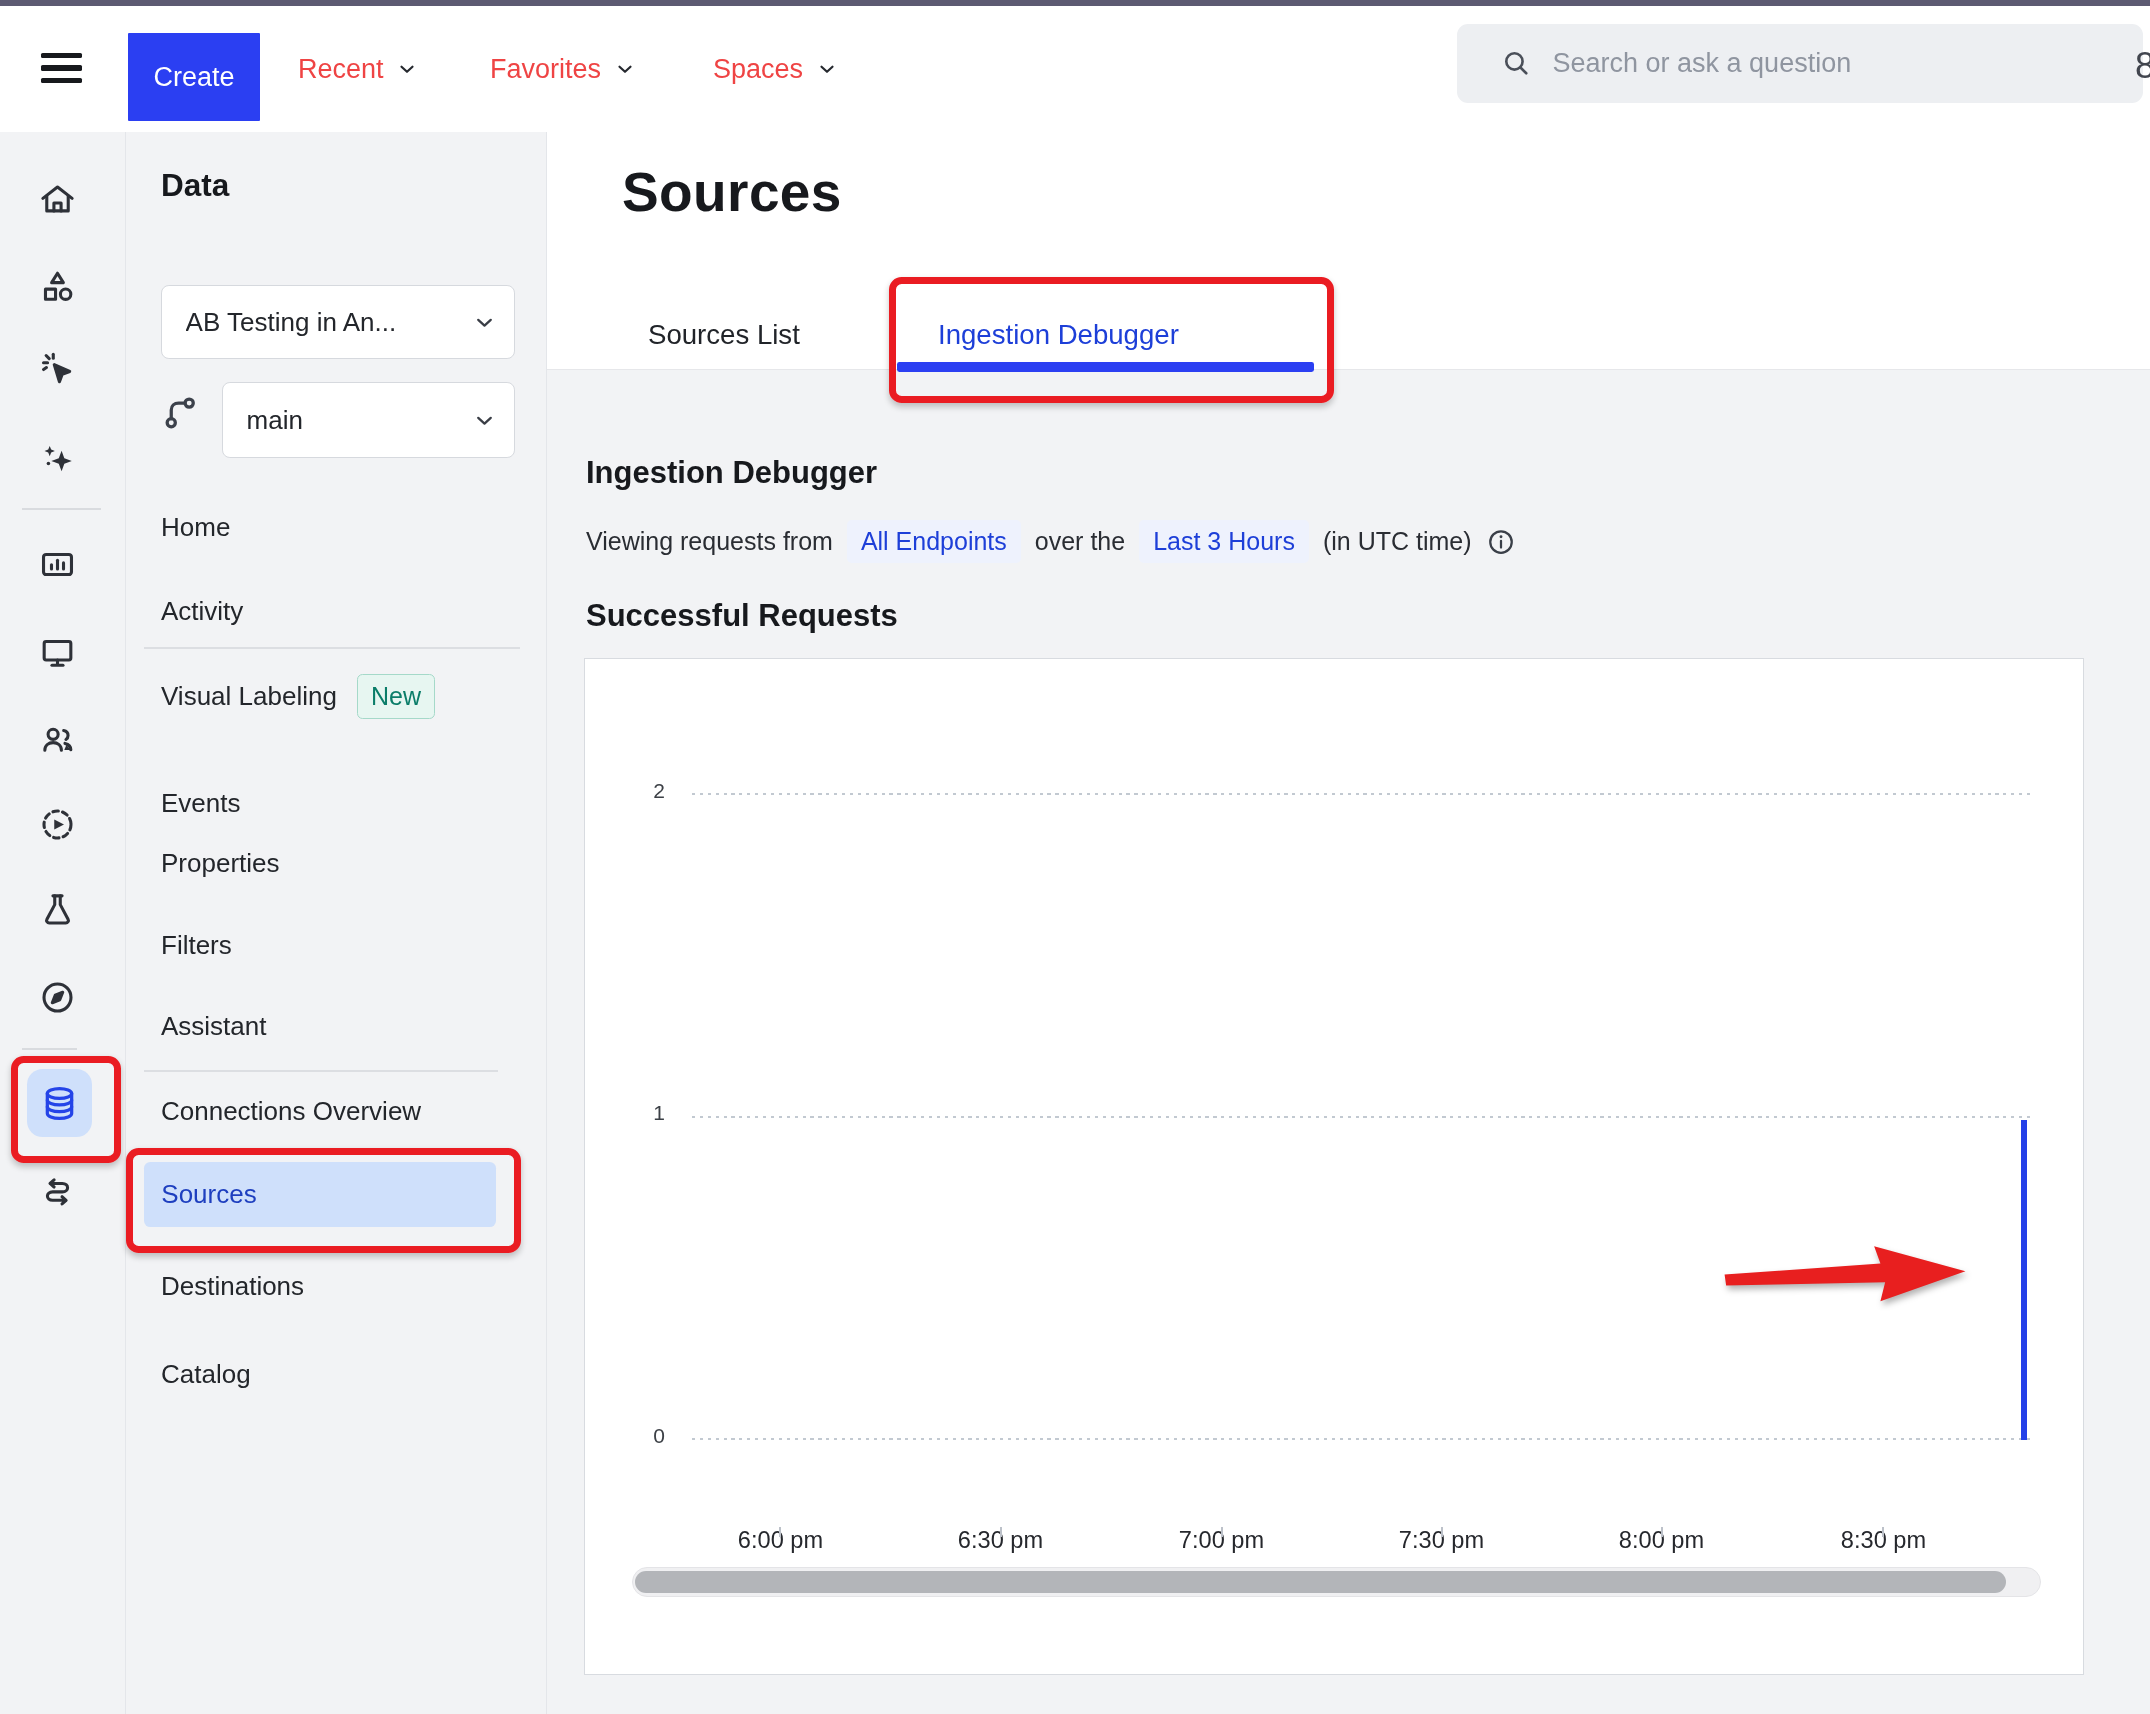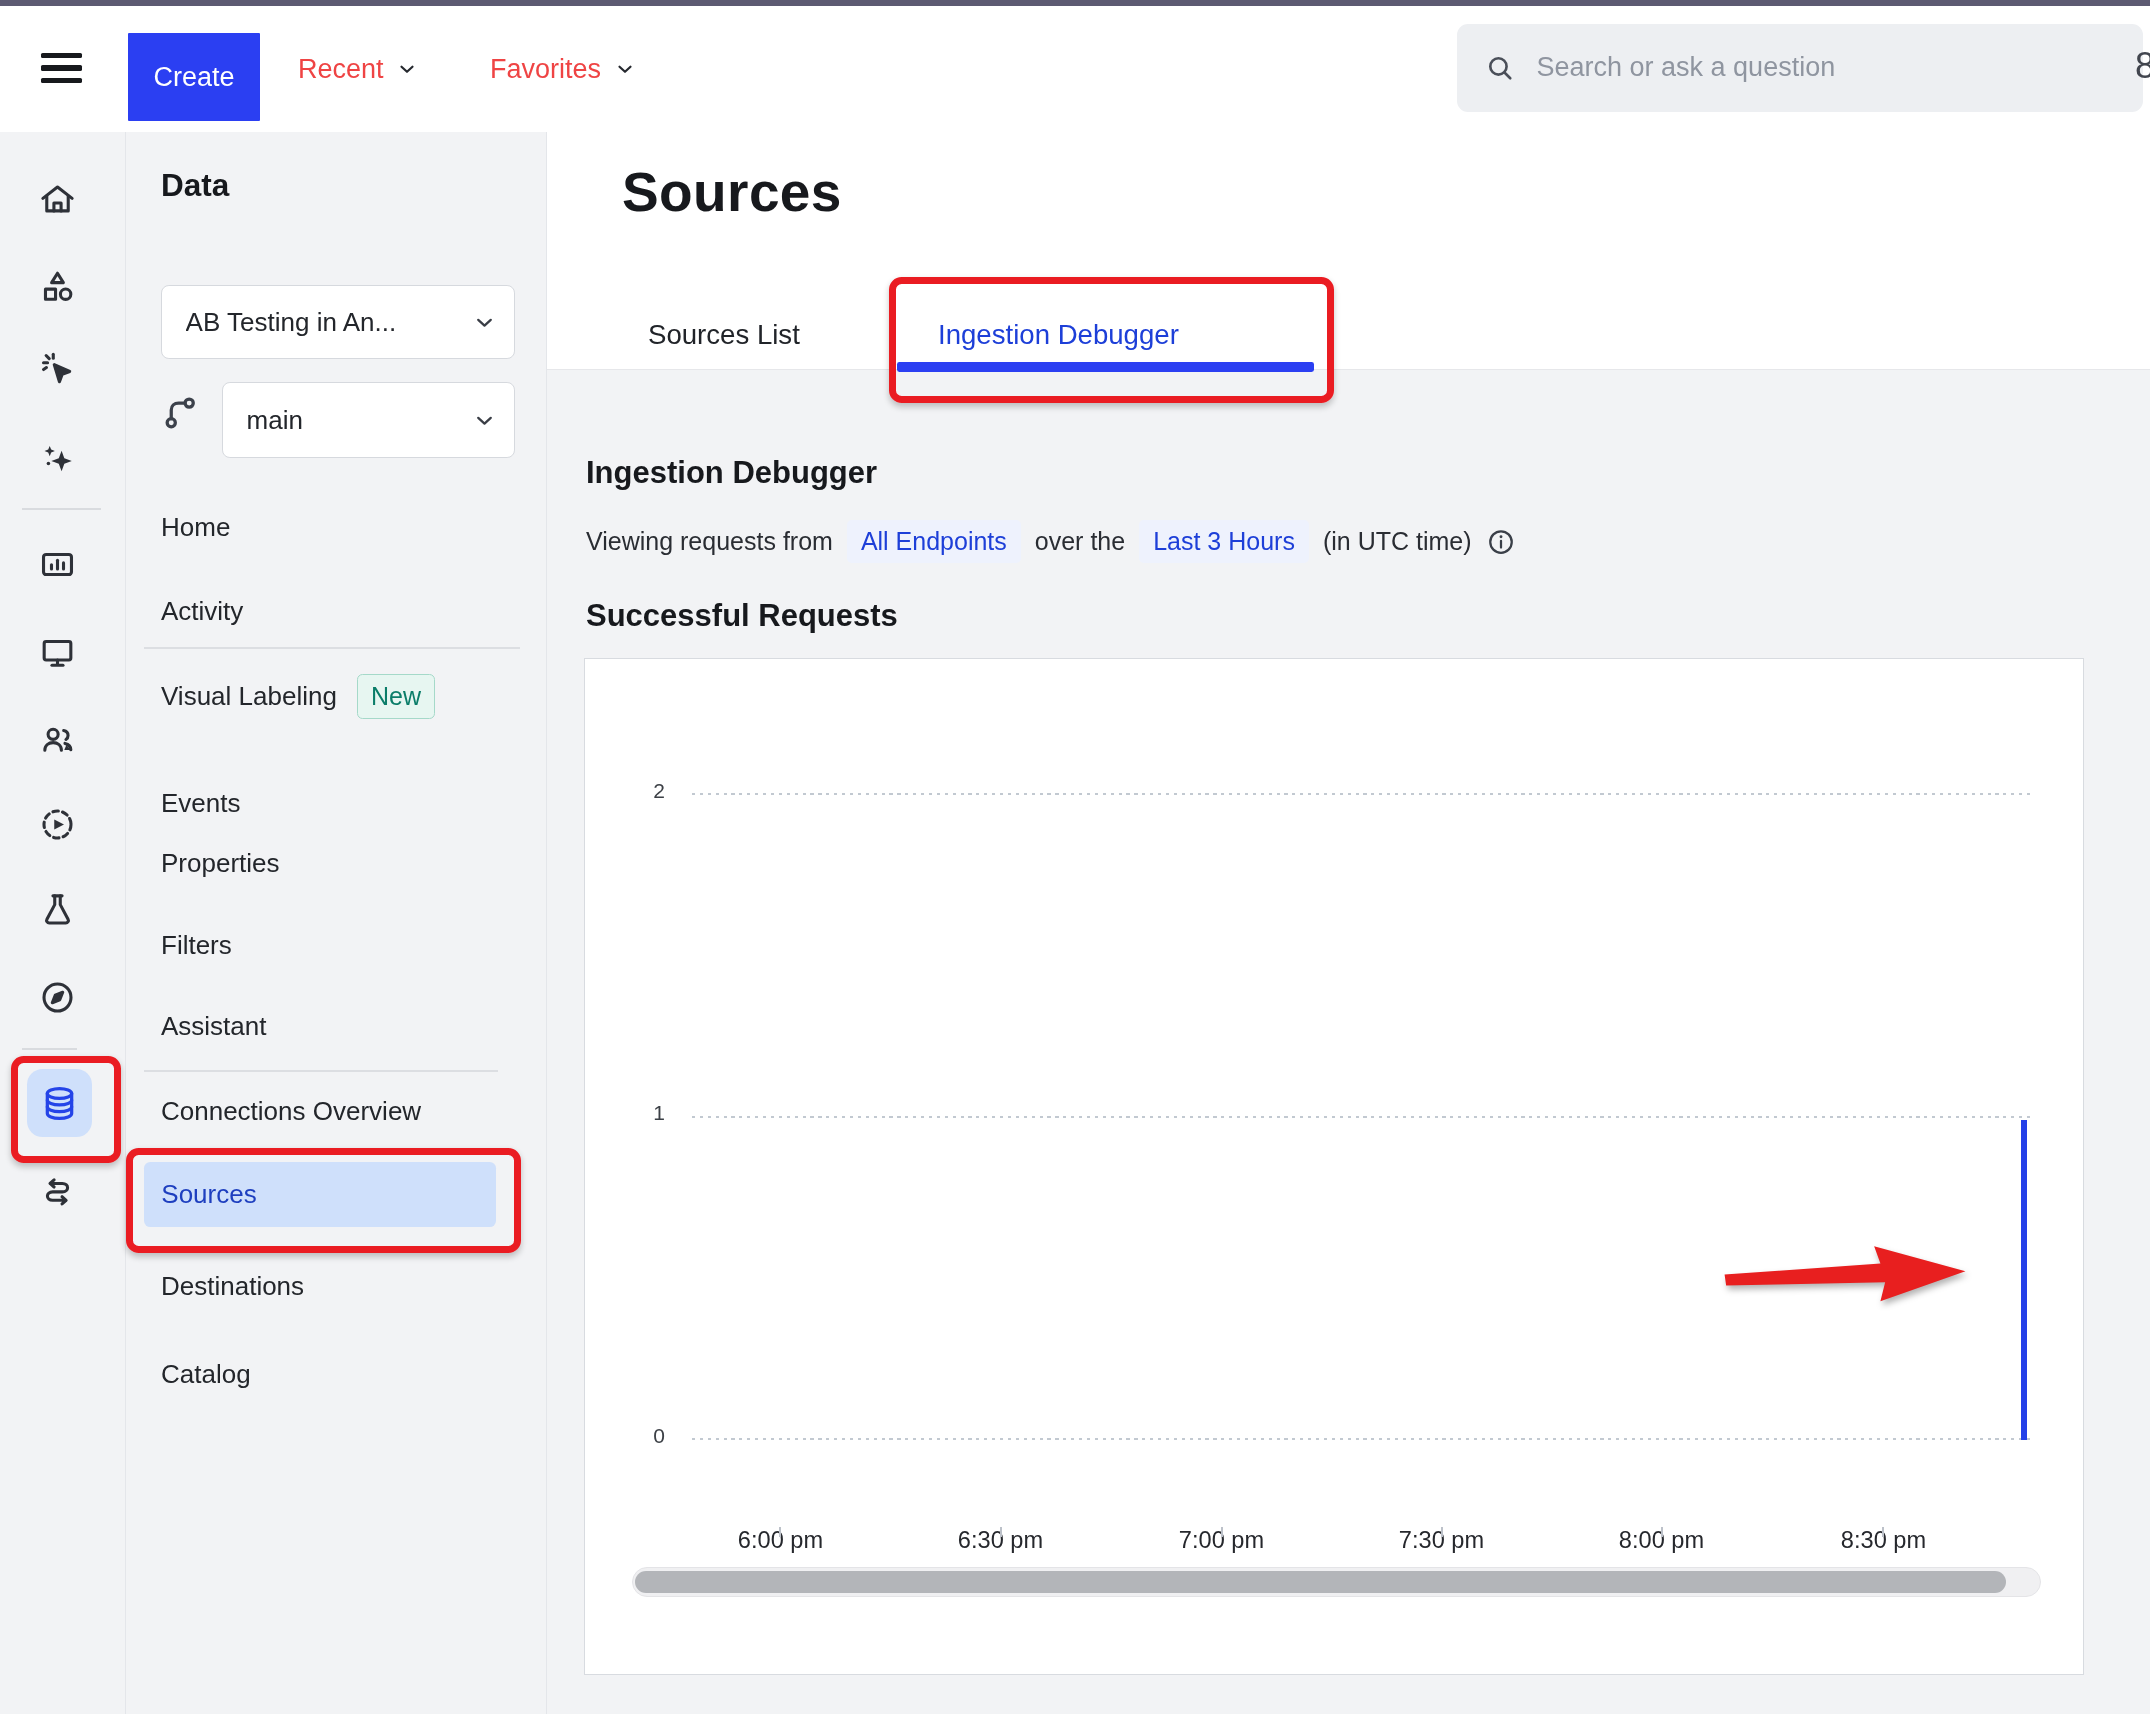--- a/index.html
+++ b/index.html
@@ -7,22 +7,22 @@
        font-family:"Liberation Sans",sans-serif;color:#1d2025;background:#ffffff;}
   .abs{position:absolute;}
   
   #topstrip{left:0;top:0;width:2151px;height:6.3px;background:#5d5a72;}
   #topbar{left:0;top:6.3px;width:2151px;height:126px;background:#ffffff;border-bottom:1.6px solid #e4e6ea;}
   .hamburger{left:41px;top:41px;width:41px;height:41px;display:flex;flex-direction:column;justify-content:center;gap:7px;cursor:pointer;}
   .hamburger i{display:block;height:5.5px;background:#17191d;border-radius:1.6px;}
   .create-btn{left:128px;top:27px;width:132px;height:88px;background:#2b3ff2;border-radius:1px;
               color:#ffffff;font-size:27px;font-weight:500;display:flex;align-items:center;justify-content:center;cursor:pointer;}
   .topmenu{top:0;height:126px;display:flex;align-items:center;gap:12.6px;font-size:27px;color:#ef4444;cursor:pointer;}
-  .search{left:1457px;top:17.3px;width:686px;height:88px;background:#edeff2;border-radius:11px;
-          display:flex;align-items:center;padding-left:27px;box-sizing:border-box;}
+  .search{left:1457px;top:17.3px;width:686px;height:79px;background:#edeff2;border-radius:11px;
+          display:flex;align-items:center;padding-left:43px;box-sizing:border-box;}
   .search input{border:none;outline:none;background:transparent;font-family:"Liberation Sans",sans-serif;
                 font-size:27px;color:#3c4049;margin-left:19px;width:504px;}
   .search input::placeholder{color:#8f95a0;}
   .edge-glyph{left:2135px;top:39px;font-size:36px;color:#41454e;}
   
   #rail{left:0;top:132px;width:126px;height:1582px;background:#f2f3f5;border-right:1.6px solid #e4e6ea;box-sizing:border-box;}
   .ricon{position:absolute;left:19px;width:76px;height:76px;display:flex;align-items:center;justify-content:center;cursor:pointer;}
   .rail-div{position:absolute;left:22px;width:79px;height:1.6px;background:#d9dbdf;}
   .db-highlight{position:absolute;left:27px;top:937px;width:65px;height:68px;background:#cfe0fb;border-radius:15.7px;
                 display:flex;align-items:center;justify-content:center;cursor:pointer;}
@@ -80,20 +80,26 @@
       <svg class="ic" width="22" height="22" viewBox="0 0 24 24" fill="none" stroke="#25282e" stroke-width="2.4" stroke-linecap="round" stroke-linejoin="round">
           <path d="M6 9.5 L12 15 L18 9.5"></path>
         </svg>
     </div>
     <div class="abs topmenu" style="left:490px;align-items:center;">
       <span>Favorites</span>
       <svg class="ic" width="22" height="22" viewBox="0 0 24 24" fill="none" stroke="#25282e" stroke-width="2.4" stroke-linecap="round" stroke-linejoin="round">
           <path d="M6 9.5 L12 15 L18 9.5"></path>
         </svg>
     </div>
+    <div class="abs topmenu" style="left:713px;">
+      <span>Spaces</span>
+      <svg class="ic" width="22" height="22" viewBox="0 0 24 24" fill="none" stroke="#25282e" stroke-width="2.4" stroke-linecap="round" stroke-linejoin="round">
+          <path d="M6 9.5 L12 15 L18 9.5"></path>
+        </svg>
+    </div>
     <div class="abs search">
       <svg class="ic" width="31.5" height="31.5" viewBox="0 0 24 24" fill="none" stroke="#4a4f59" stroke-width="2" stroke-linecap="round">
           <circle cx="11" cy="11" r="6.2"></circle>
           <path d="M15.6 15.6 L20 20"></path>
         </svg>
       <input type="text" placeholder="Search or ask a question" style="">
     </div>
     <div class="abs edge-glyph">8</div>
   </div>
 

